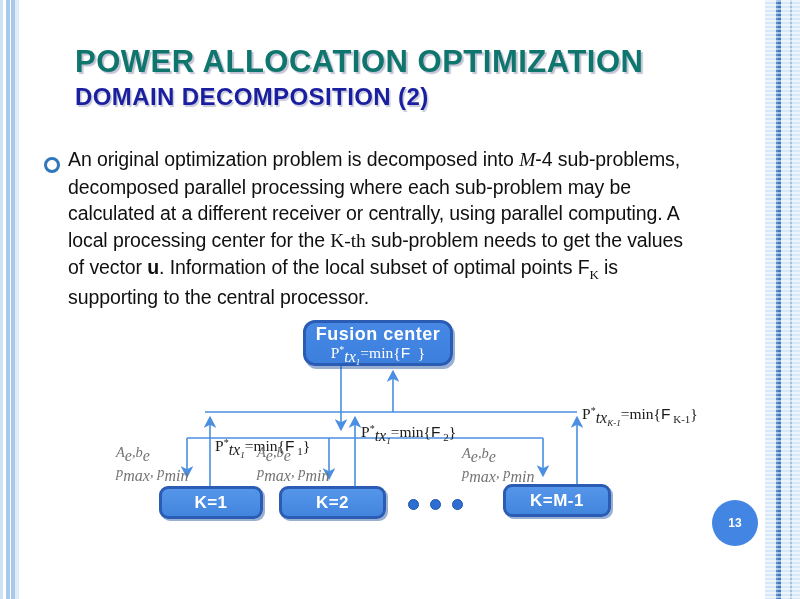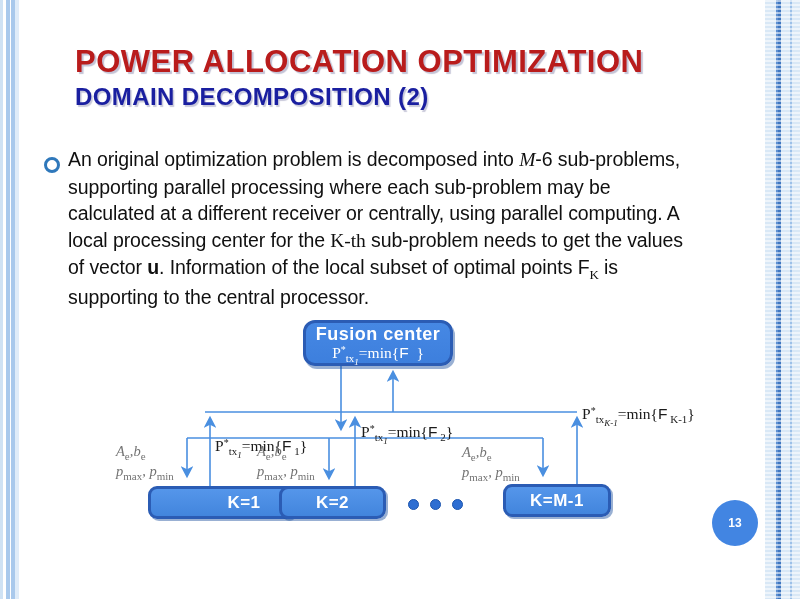--- a/index.html
+++ b/index.html
@@ -13,21 +13,21 @@
     background:linear-gradient(to right,#cfe2f4 0 3px,#ffffff 3px 6px,#a9c9ec 6px 10px,#ffffff 10px 11px,#a9c9ec 11px 15px,#dfecf9 15px 19px,#ffffff 19px 20px);
   }
   .border-right{
     position:absolute;right:0;top:0;bottom:0;width:35px;
     background-image:
       repeating-linear-gradient(to bottom, rgba(255,255,255,.55) 0 2px, rgba(255,255,255,0) 2px 4px),
       linear-gradient(to right,#d9e8f6 0 11px,#5c8fd2 11px 13px,#3e76c0 13px 16px,#d9e8f6 16px 25px,#9cc0e8 25px 27px,#d9e8f6 27px 35px);
   }
   .title{
     position:absolute;left:75px;top:44px;margin:0;
-    font-size:31px;font-weight:bold;letter-spacing:.5px;color:#b91c1c;
+    font-size:31px;font-weight:bold;letter-spacing:.5px;color:#0f766e;
     text-shadow:2px 2px 1px #c3c3d6;white-space:nowrap;
   }
   .subtitle{
     position:absolute;left:75px;top:83px;margin:0;
     font-size:24px;font-weight:bold;letter-spacing:.4px;color:#1a1fa0;
     text-shadow:1.5px 1.5px 1px #c9c9da;white-space:nowrap;
   }
   .bullet{
     position:absolute;left:44px;top:157px;width:10px;height:10px;
     border:3px solid #2f78bb;border-radius:50%;background:#ffffff;
@@ -40,21 +40,21 @@
   
   .seg-plain{}
   .seg-bold{font-weight:bold;}
   .seg-serif{font-family:"Liberation Serif",serif;}
   .seg-serif-italic{font-family:"Liberation Serif",serif;font-style:italic;}
   .seg-sub-serif{font-family:"Liberation Serif",serif;font-size:13px;position:relative;top:5px;}
   .seg-base{}
   .seg-sans{font-family:"Liberation Sans",sans-serif;}
   .seg-sup{font-size:10px;position:relative;top:-5px;}
   .seg-sub{font-size:11px;position:relative;top:4px;}
-  .seg-sub-italic{font-size:11px;position:relative;top:4px;}
+  .seg-sub-italic{font-size:16px;font-style:italic;position:relative;top:4px;}
   .seg-subsub{font-size:9px;font-style:italic;position:relative;top:7px;}
   .seg-italic{font-style:italic;}
   
   .diagram{position:absolute;inset:0;}
   .arrows{position:absolute;left:0;top:0;pointer-events:none;}
   .fusion-box{
     position:absolute;left:303px;top:320px;width:144px;height:40px;
     background:linear-gradient(#4688e4,#3d7fdd);
     border:3px solid #2b5cb4;border-radius:12px;
     box-shadow:2px 3px 0 rgba(29,79,158,.45);
@@ -63,21 +63,21 @@
   .fusion-title{font-size:18px;font-weight:600;letter-spacing:.5px;line-height:20px;padding-top:1px;}
   .fusion-formula{font-family:"Liberation Serif",serif;font-size:15.5px;line-height:17px;}
   .k-node{
     position:absolute;height:27px;
     background:linear-gradient(#5596ea,#4285dd);
     border:3px solid #2b5cb4;border-radius:9px;
     box-shadow:2px 2px 0 rgba(29,79,158,.45);
     color:#ffffff;font-size:17px;font-weight:600;letter-spacing:.5px;
     display:flex;align-items:center;justify-content:center;
   }
-  .k1{left:148px;top:486px;width:98px;padding-left:44px;}
+  .k1{left:159px;top:486px;width:98px;}
   .k2{left:279px;top:486px;width:101px;}
   .k3{left:503px;top:484px;width:102px;}
   .arrow-label{
     position:absolute;font-family:"Liberation Serif",serif;font-size:15.5px;color:#1b1b1b;white-space:nowrap;
   }
   .al1{left:215px;top:405px;margin-top:32px;}
   .al2{left:361px;top:415px;margin-top:8px;}
   .al3{left:582px;top:405px;}
   .input-label{
     position:absolute;font-family:"Liberation Serif",serif;font-size:14.5px;color:#737373;
@@ -100,22 +100,22 @@
 <div class="slide">
 
   <div class="border-left"></div>
   <div class="border-right"></div>
 
   <h1 class="title">POWER ALLOCATION OPTIMIZATION</h1>
   <h2 class="subtitle">DOMAIN DECOMPOSITION (2)</h2>
 
   <span class="bullet"></span>
   <div class="body-text">
-    <div class="line"><span class="seg-plain">An original optimization problem is decomposed into </span><span class="seg-serif-italic">M</span><span class="seg-plain">-6 sub-problems,</span></div>
-    <div class="line"><span class="seg-plain">supporting parallel processing where each sub-problem may be</span></div>
+    <div class="line"><span class="seg-plain">An original optimization problem is decomposed into </span><span class="seg-serif-italic">M</span><span class="seg-plain">-4 sub-problems,</span></div>
+    <div class="line"><span class="seg-plain">decomposed parallel processing where each sub-problem may be</span></div>
     <div class="line"><span class="seg-plain">calculated at a different receiver or centrally, using parallel computing. A</span></div>
     <div class="line"><span class="seg-plain">local processing center for the </span><span class="seg-serif">K-th</span><span class="seg-plain"> sub-problem needs to get the values</span></div>
     <div class="line"><span class="seg-plain">of vector </span><span class="seg-bold">u</span><span class="seg-plain">. Information of the local subset of optimal points F</span><span class="seg-sub-serif">K</span><span class="seg-plain"> is</span></div>
     <div class="line"><span class="seg-plain">supporting to the central processor.</span></div>
   </div>
 
   <div class="diagram">
 
     <svg class="arrows" width="800" height="599" viewBox="0 0 800 599">
       <defs>

